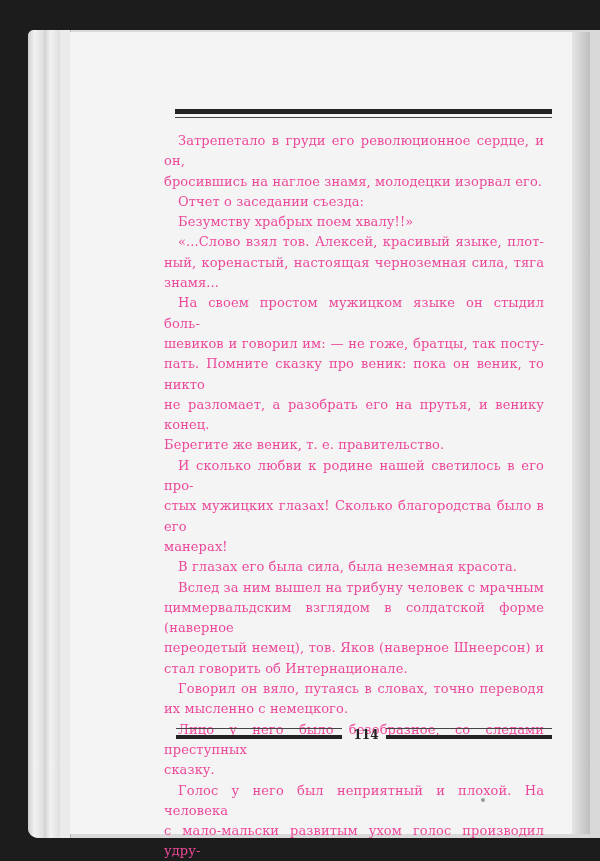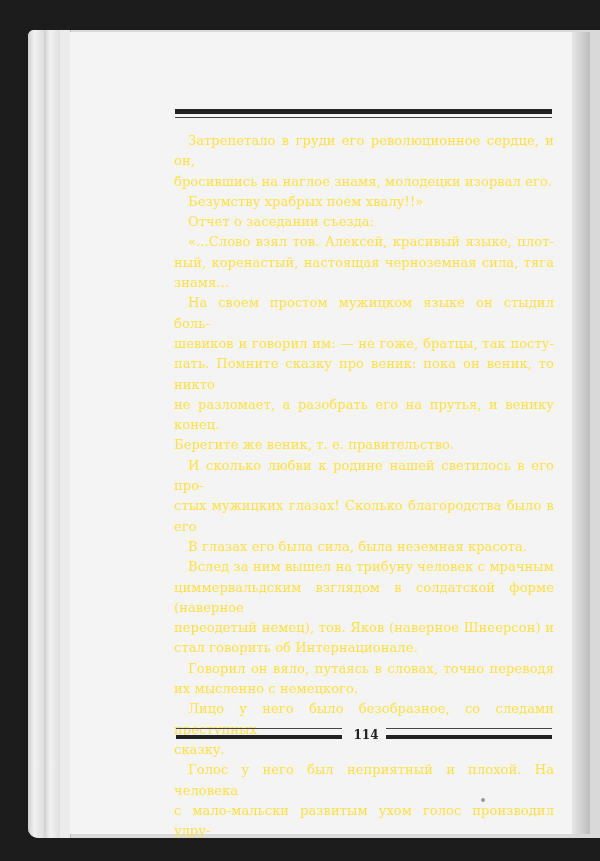--- a/index.html
+++ b/index.html
@@ -30,22 +30,22 @@
   .gutter {
     position: absolute; right: 0; top: 0; bottom: 0; width: 18px;
     background: linear-gradient(90deg, #e6e6e6, #bdbdbd);
   }
   .rule-top {
     position: absolute; left: 175px; width: 377px; top: 109px;
   }
   .rule-top .thick { height: 5px; background: #222; }
   .rule-top .thin { height: 1px; background: #444; margin-top: 3px; }
   .text {
-    position: absolute; left: 174px; top: 131px; width: 380px;
-    font-size: 13px; line-height: 20.3px; color: #fde047;
+    position: absolute; left: 164px; top: 131px; width: 380px;
+    font-size: 13px; line-height: 20.3px; color: #ec4899;
     text-align: justify;
     letter-spacing: 0.1px;
   }
   .text .line { display: block; text-align: justify; text-align-last: justify; }
   .text .line.last { text-align-last: left; }
   .footer {
     position: absolute; left: 176px; width: 376px; top: 728px; height: 14px;
   }
   .footer .left, .footer .right { position: absolute; top: 0; width: 166px; }
   .footer .left { left: 0; }
@@ -71,32 +71,33 @@
 </div>
 
 <div class="rule-top">
   <div class="thick"></div>
   <div class="thin"></div>
 </div>
 
 <div class="text" id="text">
     <span class="line" style="text-indent: 14px;">Затрепетало в груди его революционное сердце, и он,</span>
     <span class="line last">бросившись на наглое знамя, молодецки изорвал его.</span>
+    <span class="line last" style="text-indent: 14px;">Отчет о заседании съезда:</span>
     <span class="line last" style="text-indent: 14px;">Безумству храбрых поем хвалу!!»</span>
-    <span class="line last" style="text-indent: 14px;">Отчет о заседании съезда:</span>
     <span class="line" style="text-indent: 14px;">«...Слово взял тов. Алексей, красивый языке, плот-</span>
     <span class="line">ный, коренастый, настоящая черноземная сила, тяга</span>
     <span class="line last">знамя...</span>
     <span class="line" style="text-indent: 14px;">На своем простом мужицком языке он стыдил боль-</span>
     <span class="line">шевиков и говорил им: — не гоже, братцы, так посту-</span>
     <span class="line">пать. Помните сказку про веник: пока он веник, то никто</span>
     <span class="line">не разломает, а разобрать его на прутья, и венику конец.</span>
     <span class="line last">Берегите же веник, т. е. правительство.</span>
     <span class="line" style="text-indent: 14px;">И сколько любви к родине нашей светилось в его про-</span>
     <span class="line">стых мужицких глазах! Сколько благородства было в его</span>
+    <span class="line last">манерах!</span>
     <span class="line last" style="text-indent: 14px;">В глазах его была сила, была неземная красота.</span>
     <span class="line" style="text-indent: 14px;">Вслед за ним вышел на трибуну человек с мрачным</span>
     <span class="line">циммервальдским взглядом в солдатской форме (наверное</span>
     <span class="line">переодетый немец), тов. Яков (наверное Шнеерсон) и</span>
     <span class="line last">стал говорить об Интернационале.</span>
     <span class="line" style="text-indent: 14px;">Говорил он вяло, путаясь в словах, точно переводя</span>
     <span class="line last">их мысленно с немецкого.</span>
     <span class="line" style="text-indent: 14px;">Лицо у него было безобразное, со следами преступных</span>
     <span class="line last">сказку.</span>
     <span class="line" style="text-indent: 14px;">Голос у него был неприятный и плохой. На человека</span>

